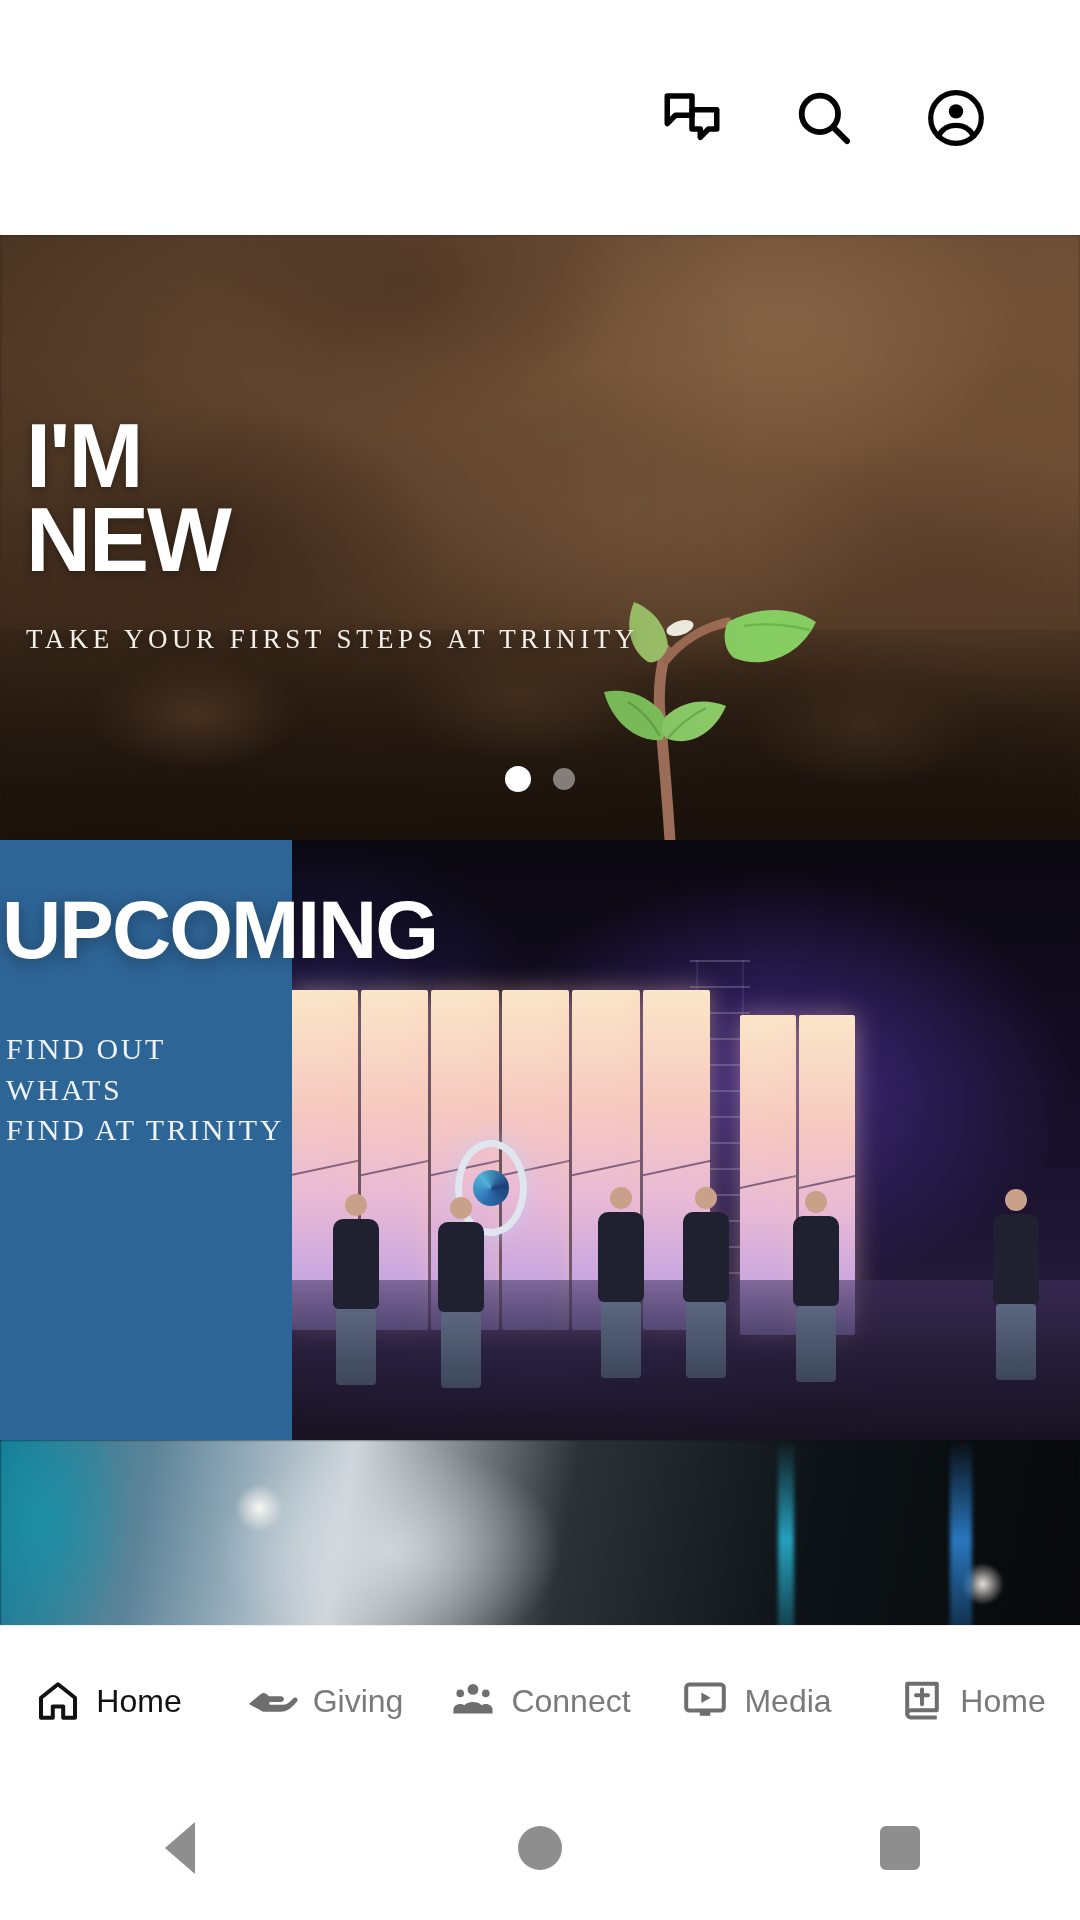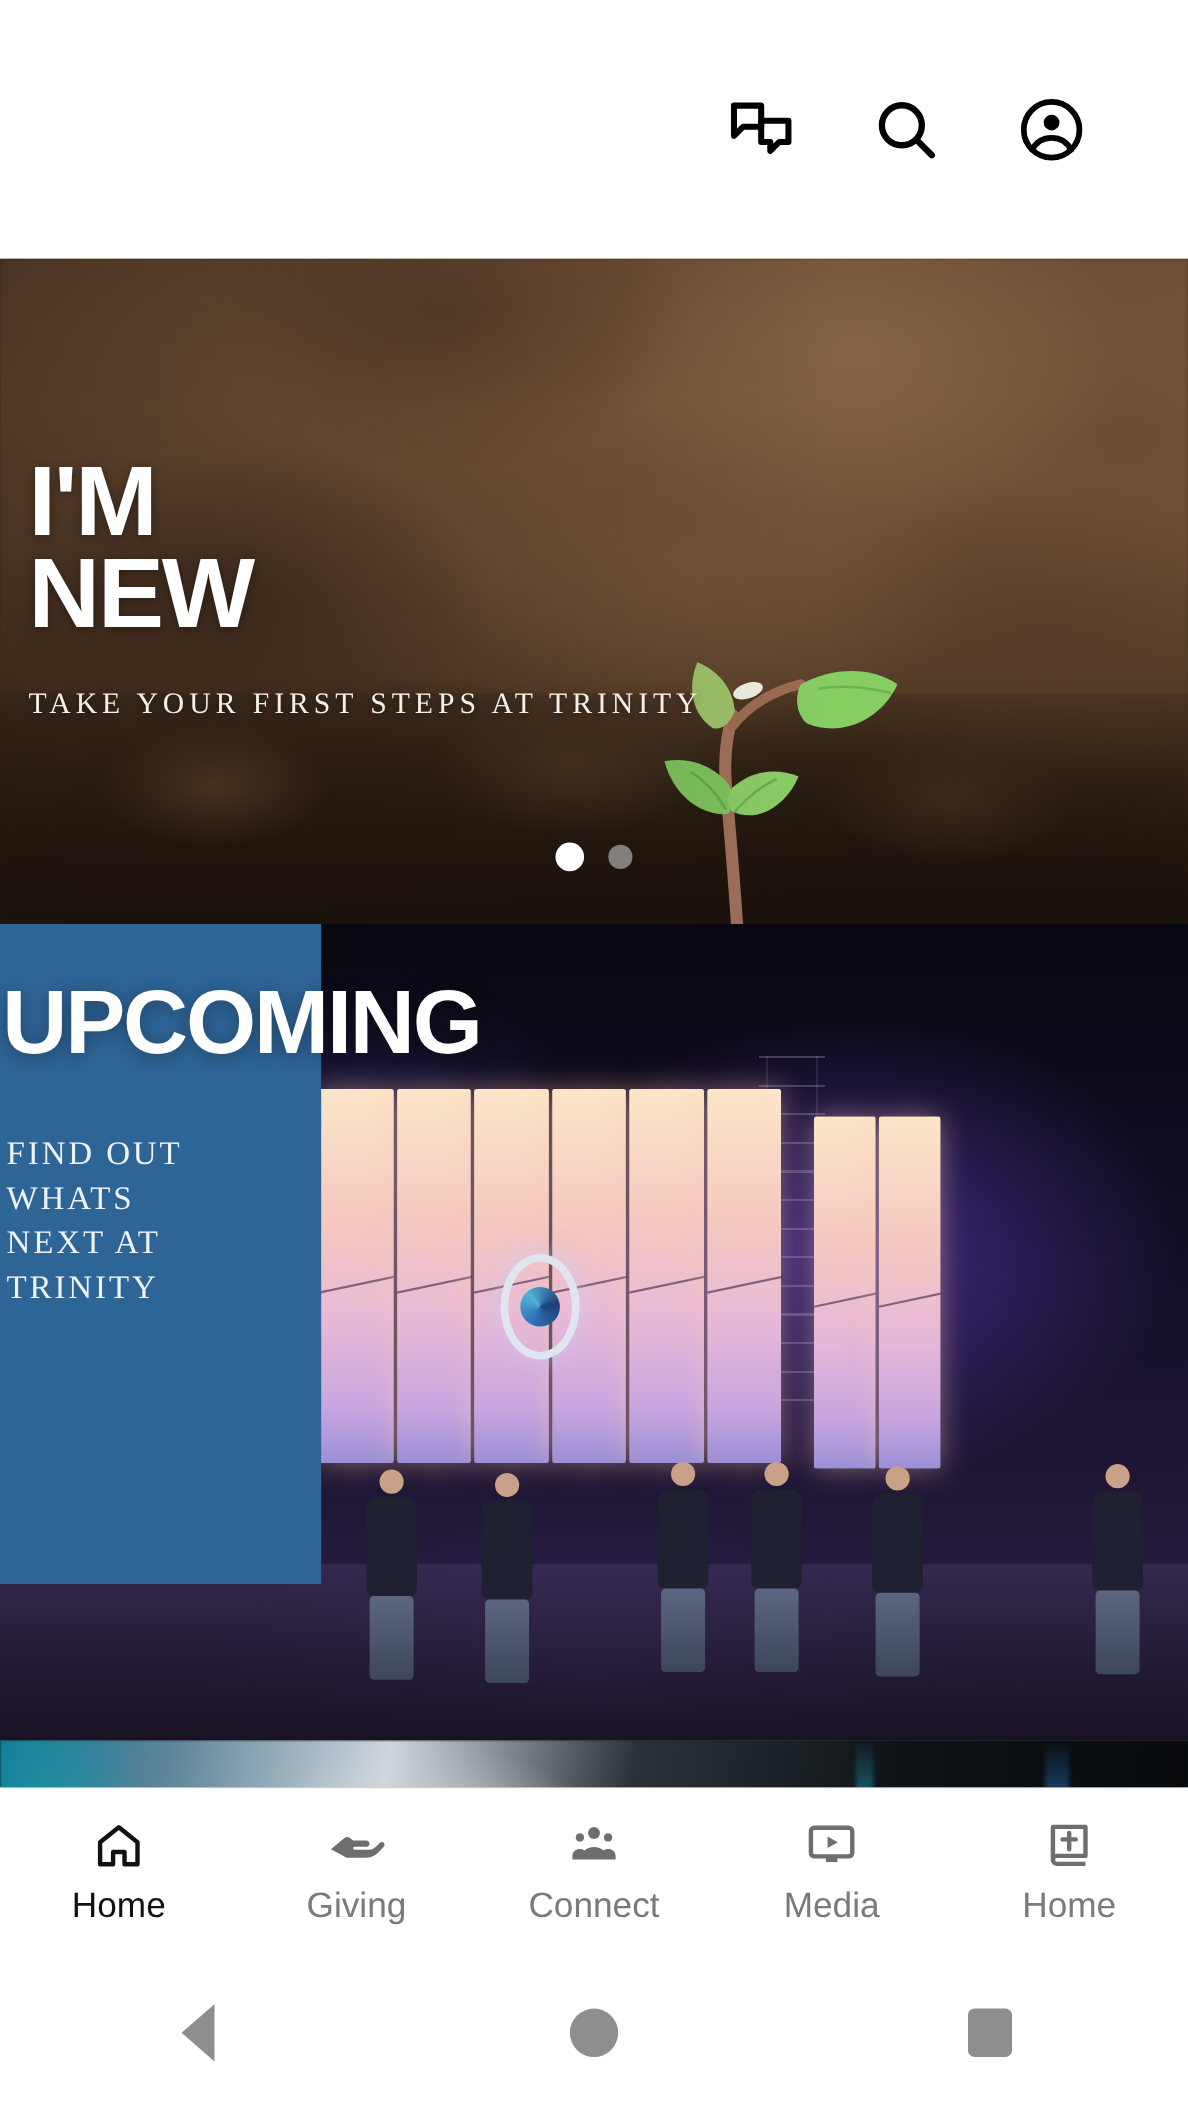--- a/index.html
+++ b/index.html
@@ -80,21 +80,21 @@
     letter-spacing:4.5px; text-shadow:0 2px 8px rgba(0,0,0,.5);
   }
   .dots {
     position:absolute; left:0; right:0; bottom:48px;
     display:flex; justify-content:center; align-items:center; gap:22px;
   }
   .dot { width:22px; height:22px; border-radius:50%; background:rgba(255,255,255,.45); cursor:pointer; }
   .dot.active { background:#ffffff; width:26px; height:26px; }
 
   
-  .events { position:relative; width:1080px; height:742px; overflow:hidden; background:#0b0a12; }
+  .events { position:relative; width:1080px; height:600px; overflow:hidden; background:#0b0a12; }
   .events-photo { position:absolute; inset:0; }
   .stage {
     position:absolute; inset:0;
     background:
       radial-gradient(ellipse 420px 300px at 72% 40%, rgba(96,62,200,.55), transparent 70%),
       radial-gradient(ellipse 300px 260px at 30% 30%, rgba(70,60,170,.35), transparent 72%),
       radial-gradient(ellipse 500px 200px at 50% 92%, rgba(60,48,120,.5), transparent 70%),
       linear-gradient(180deg, #09070f 0%, #120d22 35%, #1b1330 60%, #241a3c 78%, #15101f 100%);
   }
   .panel-wall { position:absolute; left:290px; top:150px; width:420px; height:340px; display:flex; gap:3px; }
@@ -172,21 +172,21 @@
   }
 
   
   .tabbar {
     position:absolute; left:0; bottom:145px; width:1080px; height:150px;
     background:#ffffff;
     display:flex; align-items:center; justify-content:space-around;
     border-top:1px solid rgba(0,0,0,.06);
   }
   .tab {
-    flex:1; height:150px; display:flex; flex-direction:column;
+    flex:1; height:150px; display:flex; flex-direction:row;
     align-items:center; justify-content:center; gap:14px; cursor:pointer;
   }
   .tab-ico { height:48px; display:flex; align-items:center; justify-content:center; }
   .tab-label { font-size:32px; color:#7a7a7a; line-height:1; }
   .tab.active .tab-label { color:#111111; }
 
   
   .sysnav {
     position:absolute; left:0; bottom:0; width:1080px; height:145px;
     background:#ffffff; display:flex; align-items:center; justify-content:space-around;
@@ -322,21 +322,21 @@
             <div class="fig-legs"></div>
         </div>
       </div>
 
       <div class="events-blue"></div>
 
       <div class="events-text">
         <div class="events-title">UPCOMING</div>
         <div class="events-sub">
           <div>FIND OUT WHATS</div>
-          <div>NEXT AT TRINITY</div>
+          <div>FIND AT TRINITY</div>
         </div>
       </div>
     </div>
 
     <div class="media-card">
       <div class="media-photo"></div>
       <div class="media-streak"></div>
       <div class="media-streak2"></div>
     </div>
 

